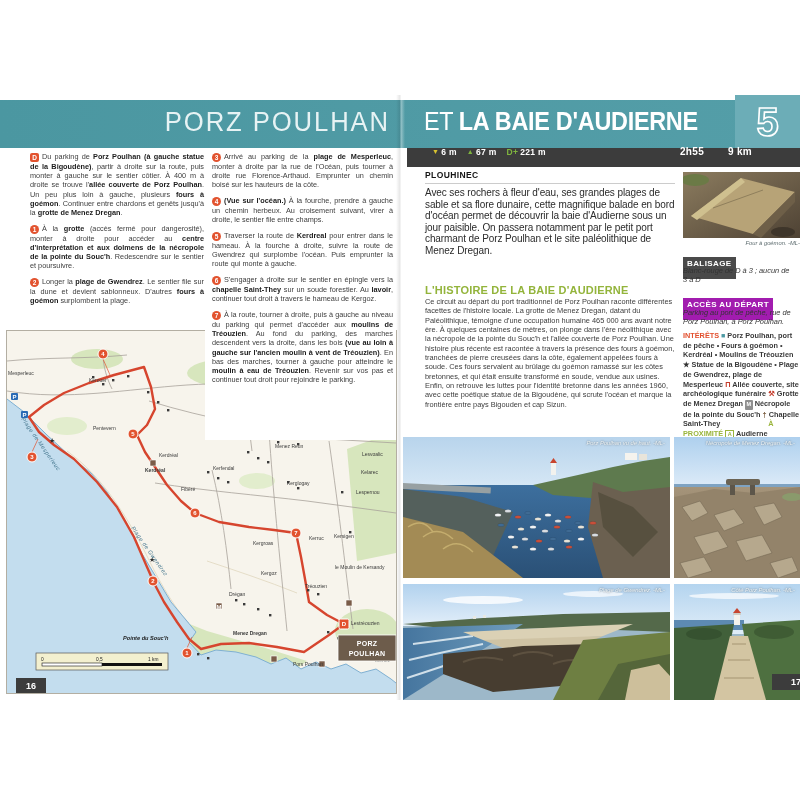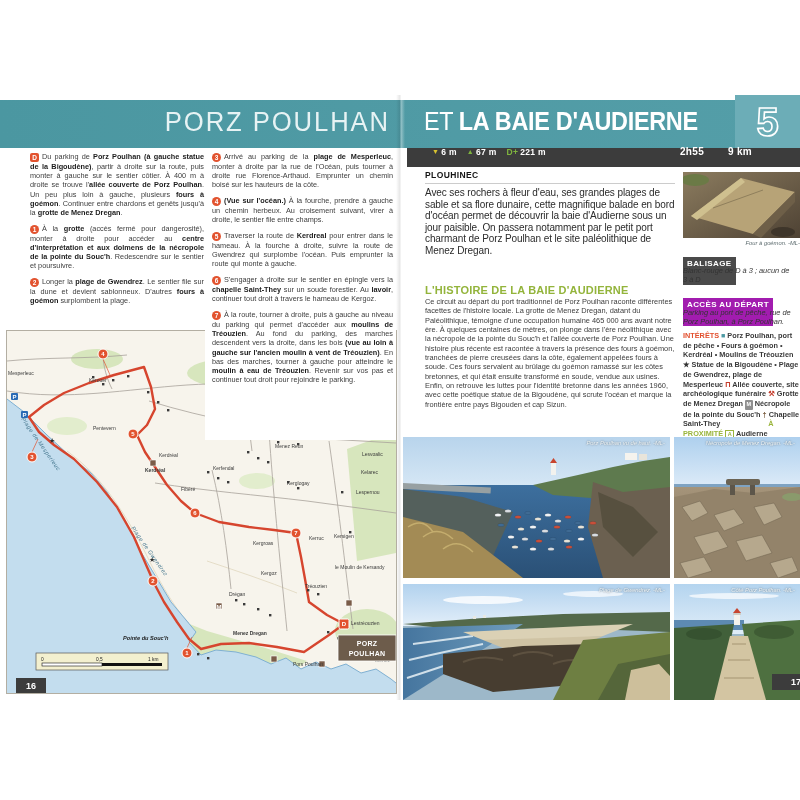--- a/index.html
+++ b/index.html
@@ -38,21 +38,21 @@
       text-align:center;line-height:9.5px;border-radius:50%;margin-right:3px;vertical-align:-1px;font-style:normal;}
   .dm.sq{border-radius:2px;}
 
   
   .intro{left:425px;top:187px;width:253px;font-size:10px;line-height:11.6px;color:#2b2b2b;letter-spacing:-.1px;}
   .htitle{left:425px;top:284px;font-size:11px;font-weight:800;color:#93b43b;letter-spacing:.2px;}
   .hbody{left:425px;top:297px;width:253px;font-size:7.4px;line-height:9.35px;color:#3c3c3c;}
 
   
   .scap{left:683px;top:240px;width:117px;text-align:right;font-size:5.8px;font-style:italic;color:#5c6b6e;}
-  .badge{display:inline-block;padding:2px 4px 17px;font-size:8px;font-weight:800;color:#fff;letter-spacing:.4px;text-align:center;}
+  .badge{display:inline-block;padding:2px 4px 11px;font-size:8px;font-weight:800;color:#fff;letter-spacing:.4px;text-align:center;}
   .badge.dark{background:#4a4a4a;}
   .badge.red{background:#a21caf;}
   .sbtext{font-size:7.4px;line-height:9.2px;font-style:italic;color:#333;}
   .interets{left:683px;top:331px;width:117px;font-size:7.3px;line-height:9.7px;font-weight:700;color:#3a3a3a;}
   .lbl-o{color:#e2502e;font-weight:800;}
   .lbl-g{color:#9ab53c;font-weight:800;margin-left:46px;}
   .ric{display:inline-block;font-style:normal;font-weight:700;}
   .ric-port{color:#4d9aa4;font-size:7px;}
   .ric-star{color:#333;}
   .ric-dolmen{color:#c43b2a;}

